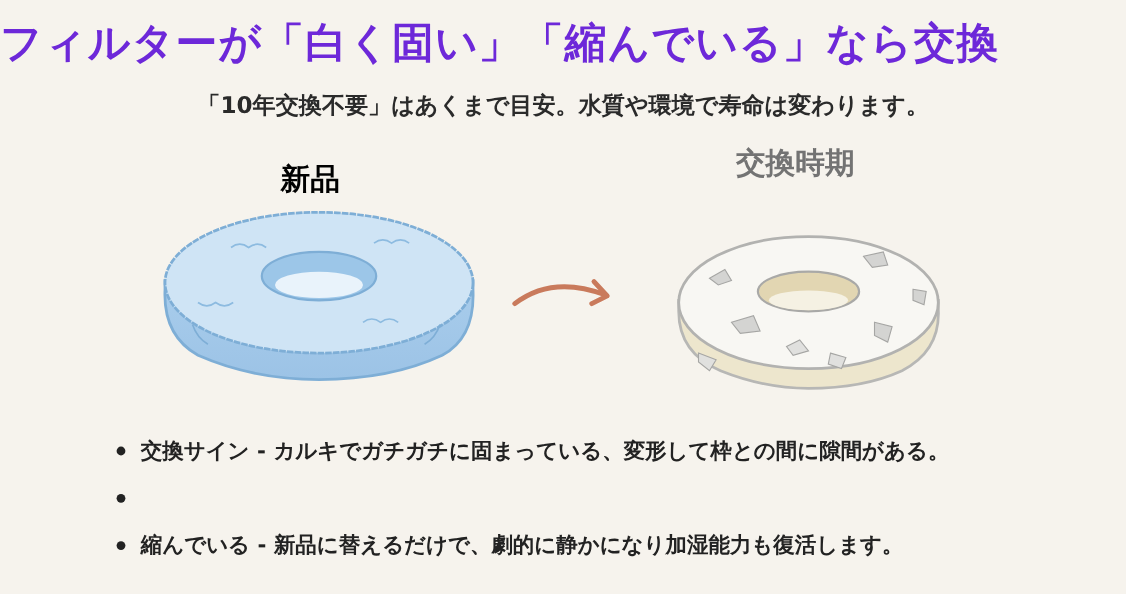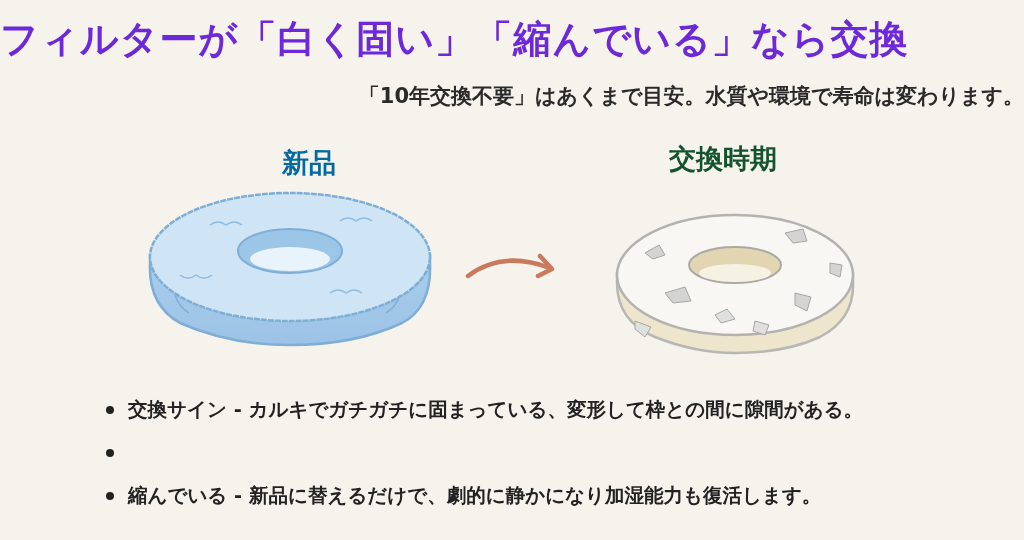--- a/index.html
+++ b/index.html
@@ -1,21 +1,21 @@
 <!DOCTYPE html>
 <html><head>
 <meta charset="utf-8">
 <style>
   html,body{margin:0;padding:0;}
   body{width:1024px;height:540px;background:#f6f3ed;overflow:hidden;position:relative;font-family:"DejaVu Sans","Liberation Sans",sans-serif;color:#2e2e2e;}
   .title{position:absolute;left:0;top:14px;width:1024px;text-align:left;font-size:38px;font-weight:bold;color:#6d28d9;letter-spacing:1px;}
-  .subtitle{position:absolute;left:0;top:82px;width:1024px;text-align:right;font-size:21px;font-weight:bold;color:#2a2a2a;}
+  .subtitle{position:absolute;left:0;top:82px;width:1024px;text-align:center;font-size:21px;font-weight:bold;color:#2a2a2a;}
   .label{position:absolute;font-size:27px;font-weight:bold;}
-  .label-new{left:255px;top:145px;color:#0369a1;margin-left:27px;}
-  .label-old{left:669px;top:141px;color:#14532d;}
+  .label-new{left:255px;top:145px;color:#000000;}
+  .label-old{left:669px;top:130px;color:#737373;}
   .illus{position:absolute;}
   .bullets{position:absolute;left:106px;top:388px;margin:0;padding:0;list-style:none;}
   .bullets li{height:43px;font-size:19.5px;font-weight:bold;color:#222;display:flex;align-items:center;}
   .dot{display:inline-block;width:8px;height:8px;border-radius:50%;background:#222;margin-right:14px;}
 </style>
 </head>
 <body>
 
 <div class="title">フィルターが「白く固い」「縮んでいる」なら交換</div>
 <div class="subtitle">「10年交換不要」はあくまで目安。水質や環境で寿命は変わります。</div>

